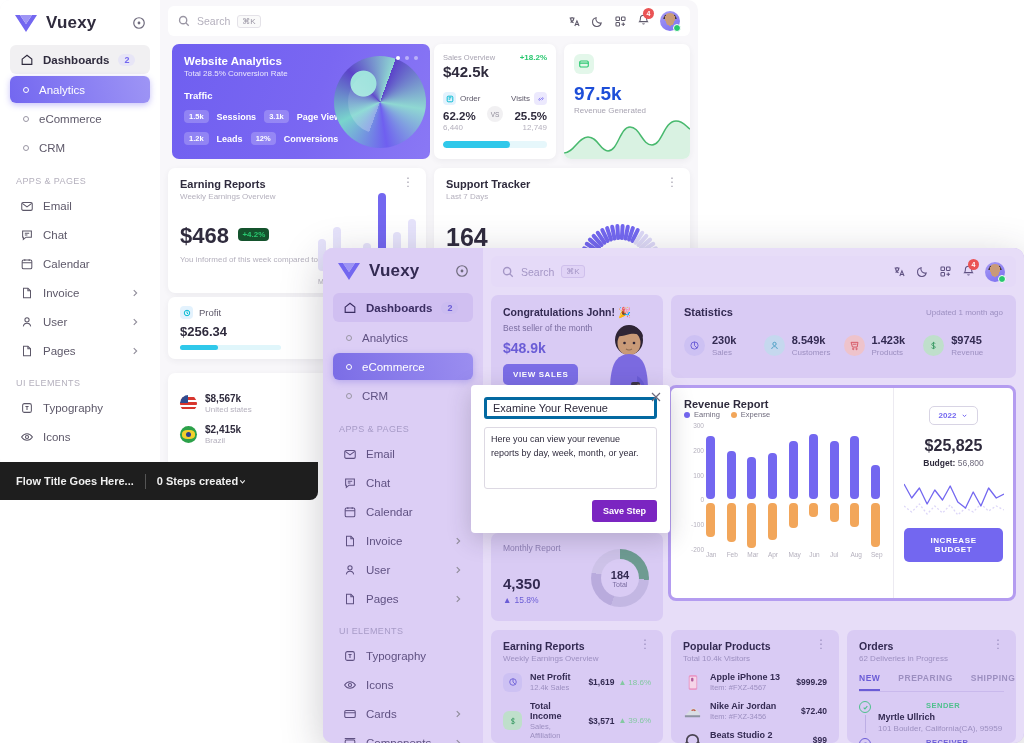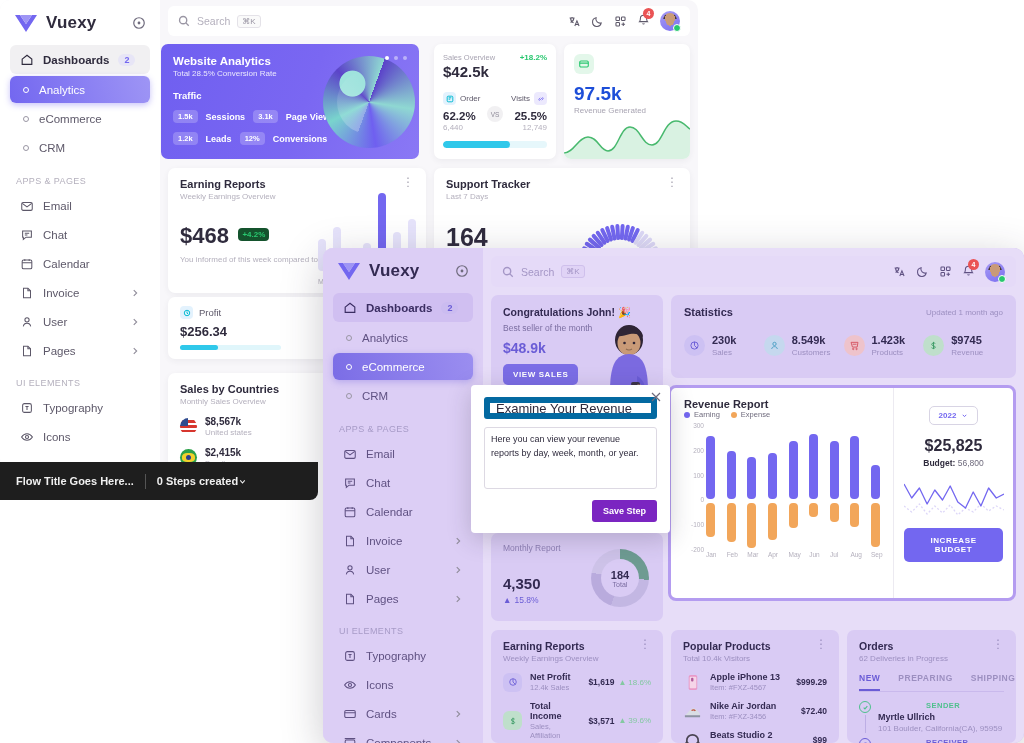--- a/index.html
+++ b/index.html
@@ -88,21 +88,21 @@
   }
   .av-face { position:absolute; left:3px; top:2px; width:14px; height:16px;
     background: radial-gradient(ellipse at 50% 35%, #c99a77 0 48%, transparent 49%),
                 linear-gradient(#4a3a33 0 38%, transparent 38%);
     border-radius: 50% 50% 42% 42%; }
 
   .card { background: #fff; border-radius: 7px; box-shadow: 0 2px 6px rgba(47,43,61,.06); }
 
   
   .wa {
-    position: absolute; left: 1px; top: 44px; width: 258px; height: 115px;
+    position: absolute; left: 12px; top: 44px; width: 258px; height: 115px;
     border-radius: 7px; overflow: hidden;
     background: linear-gradient(110deg, #6f5ff0 0%, #7a67f2 55%, #8a78f5 100%);
     color: #fff; padding: 11px 12px;
   }
   .wa h3 { font-size: 11.5px; font-weight: bold; }
   .wa .sub { font-size: 8px; opacity: .85; margin-top: 2px; }
   .wa .traffic { font-size: 9.5px; font-weight: bold; margin-top: 12px; }
   .chip-row { display: flex; gap: 8px; margin-top: 9px; align-items: center; }
   .chip {
     background: rgba(255,255,255,.22); border-radius: 4px;
@@ -335,22 +335,22 @@
   .ord-a { font-size: 8px; color: #9c8fc0; margin-top: 2px; }
 
   
   .modal {
     position: absolute; left: 471px; top: 385px; width: 199px; height: 148px;
     background: #ffffff; border-radius: 4px; box-shadow: 0 6px 24px rgba(47,43,61,.22);
     z-index: 30; padding: 12px 13px 11px;
   }
   .modal-x { position: absolute; right: 8px; top: 6px; width: 12px; height: 12px; color: #6f6b7d; cursor: pointer; }
   .modal-in {
-    width: 100%; height: 22px; border: 6px solid #0369a1; border-radius: 3px;
-    font-size: 13px; color: #2f2b3d; padding: 0 6px; outline: none;
+    width: 100%; height: 22px; border: 3px solid #0369a1; border-radius: 3px;
+    font-size: 11px; color: #2f2b3d; padding: 0 6px; outline: none;
     font-family: "Liberation Sans", sans-serif; background:#fff;
   }
   .modal-ta {
     width: 100%; height: 62px; margin-top: 8px; border: 1px solid #ddd9e3; border-radius: 3px;
     font-size: 9px; color: #2f2b3d; padding: 5px 6px; outline: none; resize: none;
     font-family: "Liberation Sans", sans-serif; line-height: 1.5; background:#fff;
   }
   .modal-btn {
     position: absolute; right: 13px; bottom: 11px;
     background: #7b25c1; color: #fff; border: none; cursor: pointer;
@@ -706,27 +706,20 @@
             <line x1="79.05151460941136" y1="45.53831717719805" x2="88.07359229915907" y2="37.62616739599723" stroke="#ddd9f7" stroke-width="4" stroke-linecap="round"></line>
             <line x1="81.28114914447127" y1="48.444033475451135" x2="91.25878449210181" y2="41.77719067921591" stroke="#ddd9f7" stroke-width="4" stroke-linecap="round"></line>
             <line x1="83.11243676291528" y1="51.61591667386796" x2="93.87490966130753" y2="46.30845239123994" stroke="#ddd9f7" stroke-width="4" stroke-linecap="round"></line>
             <line x1="84.51404362586295" y1="54.99969497151147" x2="95.87720517980422" y2="51.142421387873526" stroke="#ddd9f7" stroke-width="4" stroke-linecap="round"></line>
             <line x1="85.46198785129044" y1="58.537470983548396" x2="97.2314112161292" y2="56.19638711935485" stroke="#ddd9f7" stroke-width="4" stroke-linecap="round"></line>
             <line x1="85.9400498506809" y1="62.16871238155598" x2="97.91435692954414" y2="61.383874830794255" stroke="#ddd9f7" stroke-width="4" stroke-linecap="round"></line>
           </svg>
       </div>
 
       <div class="sbc card">
-        <div class="cap-row">
-          <div>
-            <div class="cap-t">Sales by Countries</div>
-            <div class="cap-s">Monthly Sales Overview</div>
-          </div>
-          <div class="dots-v">⋮</div>
-        </div>
         <div class="ctry">
           <span class="flag us"></span>
           <div>
             <div class="ctry-v">$8,567k</div>
             <div class="ctry-n">United states</div>
           </div>
           <div class="ctry-d up">
               <span>▲</span>
               <span>25</span>
             </div>

